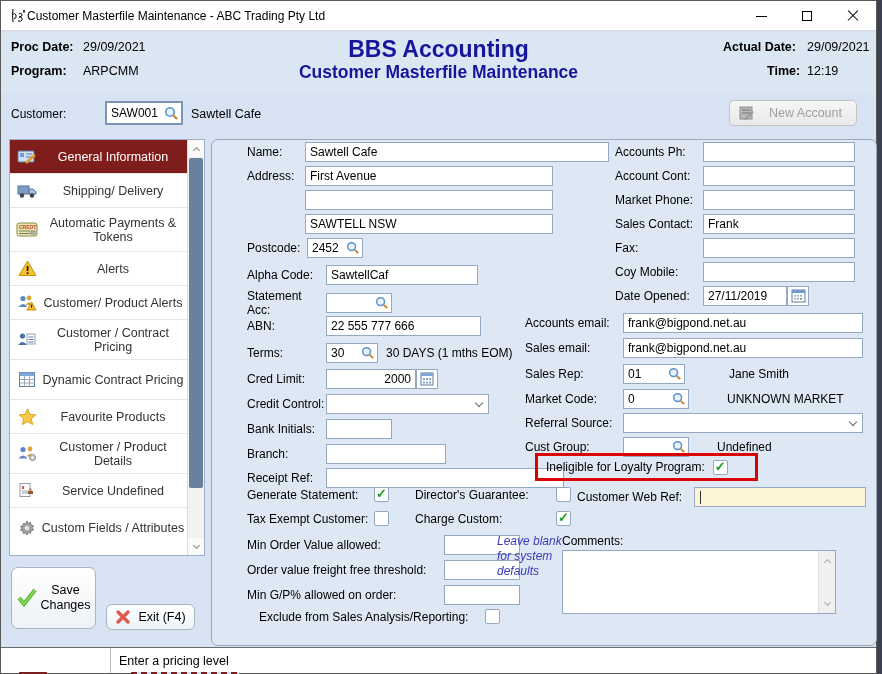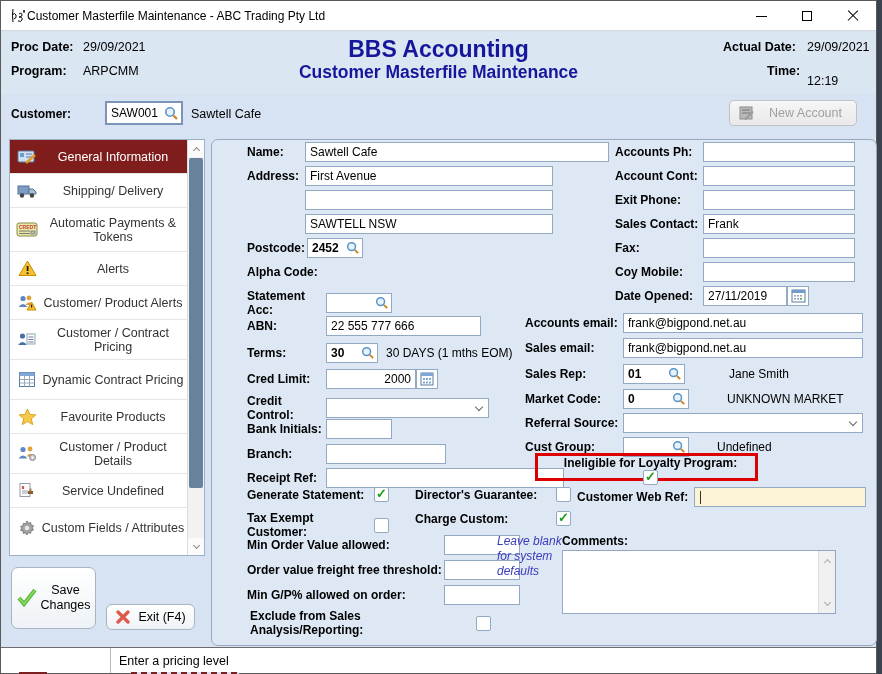--- a/index.html
+++ b/index.html
@@ -23,23 +23,23 @@
   
   .header { position:absolute; left:0; top:31px; width:100%; height:62px; background:#dbe6f3; }
   .hlbl { font-weight:bold; font-size:12.5px; color:#000; }
   .hval { font-size:12.5px; color:#000; }
   .app-title { position:absolute; left:0; top:4px; width:100%; text-align:center; font-size:23px; font-weight:bold; color:#16169c; }
   .screen-title { position:absolute; left:0; top:30px; width:100%; text-align:center; font-size:17.5px; font-weight:bold; color:#16169c; }
 
   
   .abs { position:absolute; }
   .row { position:absolute; display:flex; align-items:center;margin-left:30px; }
-  .lbl { font-weight:bold; font-size:12px; color:#000; flex:none; }
+  .lbl { font-weight:normal; font-size:12px; color:#000; flex:none; }
   .inp { height:20px; background:#fff; border:1px solid #93a8c3; font-family:"Liberation Sans",sans-serif; font-size:12px; color:#000; padding:0 4px; }
-  .inpbox { height:20px; background:#fff; border:1px solid #93a8c3; display:flex; align-items:center; padding:0 2px 0 4px; font-size:12px; color:#000;font-weight:bold; }
+  .inpbox { height:20px; background:#fff; border:1px solid #93a8c3; display:flex; align-items:center; padding:0 2px 0 4px; font-size:12px; color:#000; }
   .inpbox .val { flex:1; }
   .desc { font-size:12px; color:#000; margin-left:8px; }
   .ddl { height:20px; background:#fff; border:1px solid #93a8c3; display:flex; align-items:center; font-size:12px; color:#000; padding:0 4px; position:relative; }
   .ddl .chev { position:absolute; right:6px; top:6px; width:6px; height:6px; border-right:1.6px solid #666; border-bottom:1.6px solid #666; transform:rotate(45deg); margin-top:-1px; }
   .cb { width:15px; height:15px; background:#fff; border:1px solid #93a8c3; border-radius:2px; display:flex; align-items:center; justify-content:center; font-size:13px; font-weight:bold; color:transparent; flex:none; }
   .cb.checked { color:#1e9c1e; }
   .cb.checked::after { content:"✓"; margin-top:-2px; }
   .iconbtn { height:20px; width:22px; border:1px solid #93a8c3; background:#fff; display:flex; align-items:center; justify-content:center; flex:none; }
 
   
@@ -58,21 +58,21 @@
   .sb-scroll { position:absolute; right:0; top:0; width:17px; height:100%; background:#f2f2f2; border-left:1px solid #dcdcdc; }
   .sb-arrow { position:absolute; left:0; width:17px; height:17px; background:#fbfbfb; display:flex; align-items:center; justify-content:center; }
   .sb-arrow .tri { width:5px; height:5px; border-right:1.4px solid #8a8a8a; border-bottom:1.4px solid #8a8a8a; }
   .sb-arrow.up { top:0; } .sb-arrow.up .tri { transform:rotate(-135deg); margin-top:3px; }
   .sb-arrow.down { bottom:0; } .sb-arrow.down .tri { transform:rotate(45deg); margin-top:-2px; }
   .sb-thumb { position:absolute; left:1px; top:18px; width:14px; height:330px; background:#68829e; border-radius:2px; }
 
   
   .panel { position:absolute; left:210px; top:138px; width:666px; height:507px; background:#dde8f4; border:1px solid #98a8bd; border-radius:7px; }
 
-  .redbox { position:absolute; left:534px; top:452px; width:223px; height:28px; border:3px solid #dd0000; display:flex; align-items:center; background:transparent;flex-direction:column; }
+  .redbox { position:absolute; left:534px; top:452px; width:223px; height:28px; border:3px solid #dd0000; display:flex; align-items:center; background:transparent; }
   .note { position:absolute; left:496px; top:533px; width:68px; font-size:12px; font-style:italic; color:#3b3bbb; line-height:15px; }
   .comments-ta { position:absolute; left:561px; top:549px; width:274px; height:64px; background:#fff; border:1px solid #93a8c3; }
   .ta-scroll { position:absolute; right:0; top:0; width:17px; height:100%; background:#f0f0f0; border-left:1px solid #ddd; }
   .ta-arrow { position:absolute; left:0; width:16px; height:16px; display:flex; align-items:center; justify-content:center; }
   .ta-arrow .tri { width:5px; height:5px; border-right:1.5px solid #aaa; border-bottom:1.5px solid #aaa; }
   .ta-arrow.up { top:2px; } .ta-arrow.up .tri { transform:rotate(-135deg); margin-top:3px; }
   .ta-arrow.down { bottom:2px; } .ta-arrow.down .tri { transform:rotate(45deg); margin-top:-2px; }
 
   
   .savebtn { position:absolute; left:10px; top:566px; width:85px; height:62px; background:linear-gradient(#ffffff,#eef2f6); border:1px solid #a8b4c0; border-radius:7px; display:flex; align-items:center; padding:0 4px; }
@@ -115,21 +115,21 @@
   <div class="header">
     <span class="abs hlbl" style="left:10px;top:8px">Proc Date:</span>
     <span class="abs hval" style="left:82px;top:8px">29/09/2021</span>
     <span class="abs hlbl" style="left:10px;top:32px">Program:</span>
     <span class="abs hval" style="left:82px;top:32px">ARPCMM</span>
     <div class="app-title">BBS Accounting</div>
     <div class="screen-title">Customer Masterfile Maintenance</div>
     <span class="abs hlbl" style="left:722px;top:8px">Actual Date:</span>
     <span class="abs hval" style="left:806px;top:8px">29/09/2021</span>
     <span class="abs hlbl" style="left:766px;top:32px">Time:</span>
-    <span class="abs hval" style="left:806px;top:42px">12:19</span>
+    <span class="abs hval" style="left:806px;top:32px">12:19</span>
   </div>
 
   <span class="abs lbl" style="left:10px;top:106px">Customer:</span>
   <div class="codebox">
     <span class="val" style="flex:1">SAW001</span>
     <svg width="15" height="15" viewBox="0 0 15 15">
         <circle cx="6" cy="6" r="4.2" fill="#e8f2fc" stroke="#5a93c8" stroke-width="1.6"></circle>
         <line x1="9.5" y1="9.5" x2="13" y2="13" stroke="#c8882a" stroke-width="2.2"></line>
       </svg>
   </div>
@@ -308,20 +308,21 @@
     <div class="inpbox" style="width:56px">
       <span class="val">2452</span>
       <svg width="14" height="14" viewBox="0 0 15 15">
           <circle cx="6" cy="6" r="4.2" fill="#e8f2fc" stroke="#5a93c8" stroke-width="1.6"></circle>
           <line x1="9.5" y1="9.5" x2="13" y2="13" stroke="#c8882a" stroke-width="2.2"></line>
         </svg>
     </div>
   </div>
   <div class="row" style="left:216px;top:264px">
     <span class="lbl" style="width:79px">Alpha Code:</span>
+    <input class="inp" style="width: 152px;" value="SawtellCaf">
   </div>
   <div class="row" style="left:216px;top:288px">
     <span class="lbl" style="width:79px">Statement Acc:</span>
     <div class="inpbox" style="width:66px">
       <span class="val"></span>
       <svg width="14" height="14" viewBox="0 0 15 15">
           <circle cx="6" cy="6" r="4.2" fill="#e8f2fc" stroke="#5a93c8" stroke-width="1.6"></circle>
           <line x1="9.5" y1="9.5" x2="13" y2="13" stroke="#c8882a" stroke-width="2.2"></line>
         </svg>
     </div>
@@ -381,21 +382,21 @@
 
   <div class="row" style="left:584px;top:141px">
     <span class="lbl" style="width:88px">Accounts Ph:</span>
     <input class="inp" style="width: 152px;" value="">
   </div>
   <div class="row" style="left:584px;top:165px">
     <span class="lbl" style="width:88px">Account Cont:</span>
     <input class="inp" style="width: 152px;" value="">
   </div>
   <div class="row" style="left:584px;top:189px">
-    <span class="lbl" style="width:88px">Exit Phone:</span>
+    <span class="lbl" style="width:88px">Market Phone:</span>
     <input class="inp" style="width: 152px;" value="">
   </div>
   <div class="row" style="left:584px;top:213px">
     <span class="lbl" style="width:88px">Sales Contact:</span>
     <input class="inp" style="width: 152px;" value="Frank">
   </div>
   <div class="row" style="left:584px;top:237px">
     <span class="lbl" style="width:88px">Fax:</span>
     <input class="inp" style="width: 152px;" value="">
   </div>
@@ -504,21 +505,21 @@
     <input class="inp" style="width: 76px;" value="">
   </div>
   <div class="row" style="left:216px;top:559px">
     <span class="lbl" style="width:197px">Order value freight free threshold:</span>
     <input class="inp" style="width: 76px;" value="">
   </div>
   <div class="row" style="left:216px;top:584px">
     <span class="lbl" style="width:197px">Min G/P% allowed on order:</span>
     <input class="inp" style="width: 76px;" value="">
   </div>
-  <div class="row" style="left:219px;top:608px">
+  <div class="row" style="left:228px;top:608px">
     <span class="lbl" style="width:226px">Exclude from Sales Analysis/Reporting:</span>
     <span class="cb"></span>
   </div>
 
   <div class="note">Leave blank for system defaults</div>
 
   <span class="abs lbl" style="left:561px;top:533px">Comments:</span>
   <div class="comments-ta">
     <span></span>
     <div class="ta-scroll">

